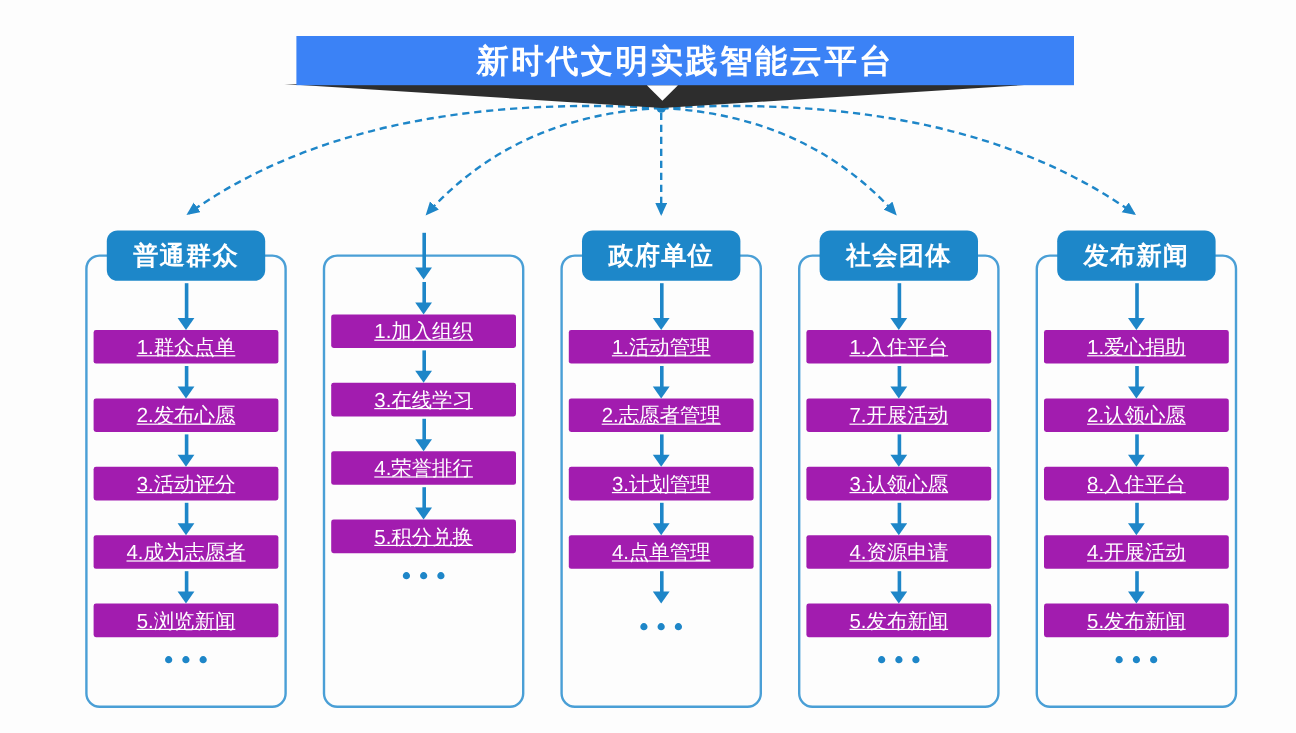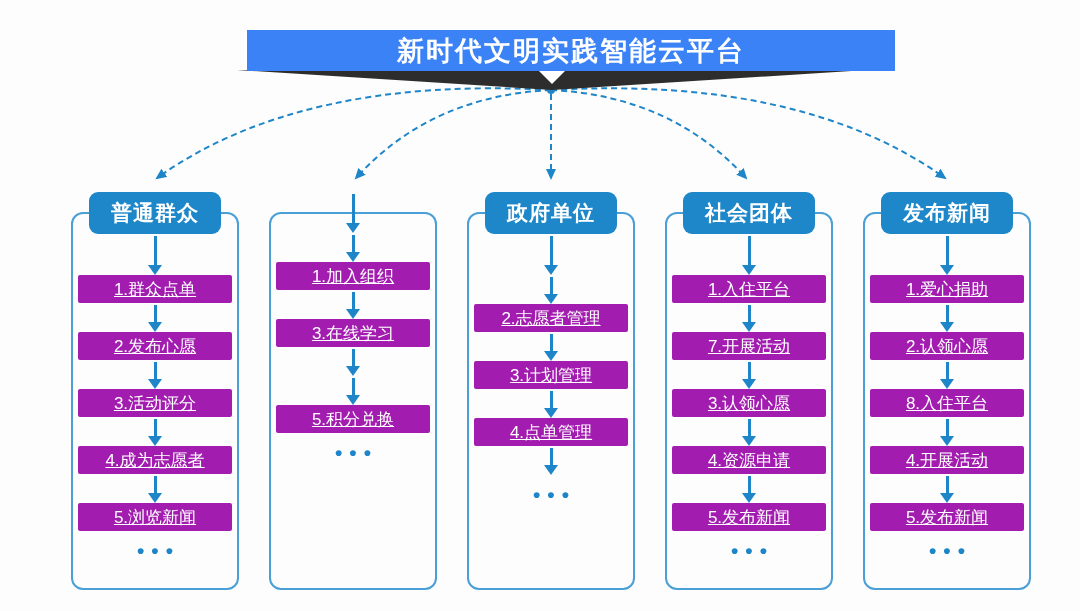--- a/index.html
+++ b/index.html
@@ -108,31 +108,33 @@
 
   <div class="column" style="left:269px">
     <div class="col-outline"></div>
     <div class="flow">
       <div class="arrow arrow-lg"></div>
       <div class="arrow"></div>
       <div class="step">1.加入组织</div>
       <div class="arrow"></div>
       <div class="step">3.在线学习</div>
       <div class="arrow"></div>
+      <div class="step">4.荣誉排行</div>
       <div class="arrow"></div>
       <div class="step">5.积分兑换</div>
       <div class="dots">•••</div>
     </div>
   </div>
 
   <div class="column" style="left:467px">
     <div class="col-outline"></div>
     <div class="col-header">政府单位</div>
     <div class="flow">
       <div class="arrow arrow-lg"></div>
+      <div class="step">1.活动管理</div>
       <div class="arrow"></div>
       <div class="step">2.志愿者管理</div>
       <div class="arrow"></div>
       <div class="step">3.计划管理</div>
       <div class="arrow"></div>
       <div class="step">4.点单管理</div>
       <div class="arrow"></div>
       <div class="dots">•••</div>
     </div>
   </div>

